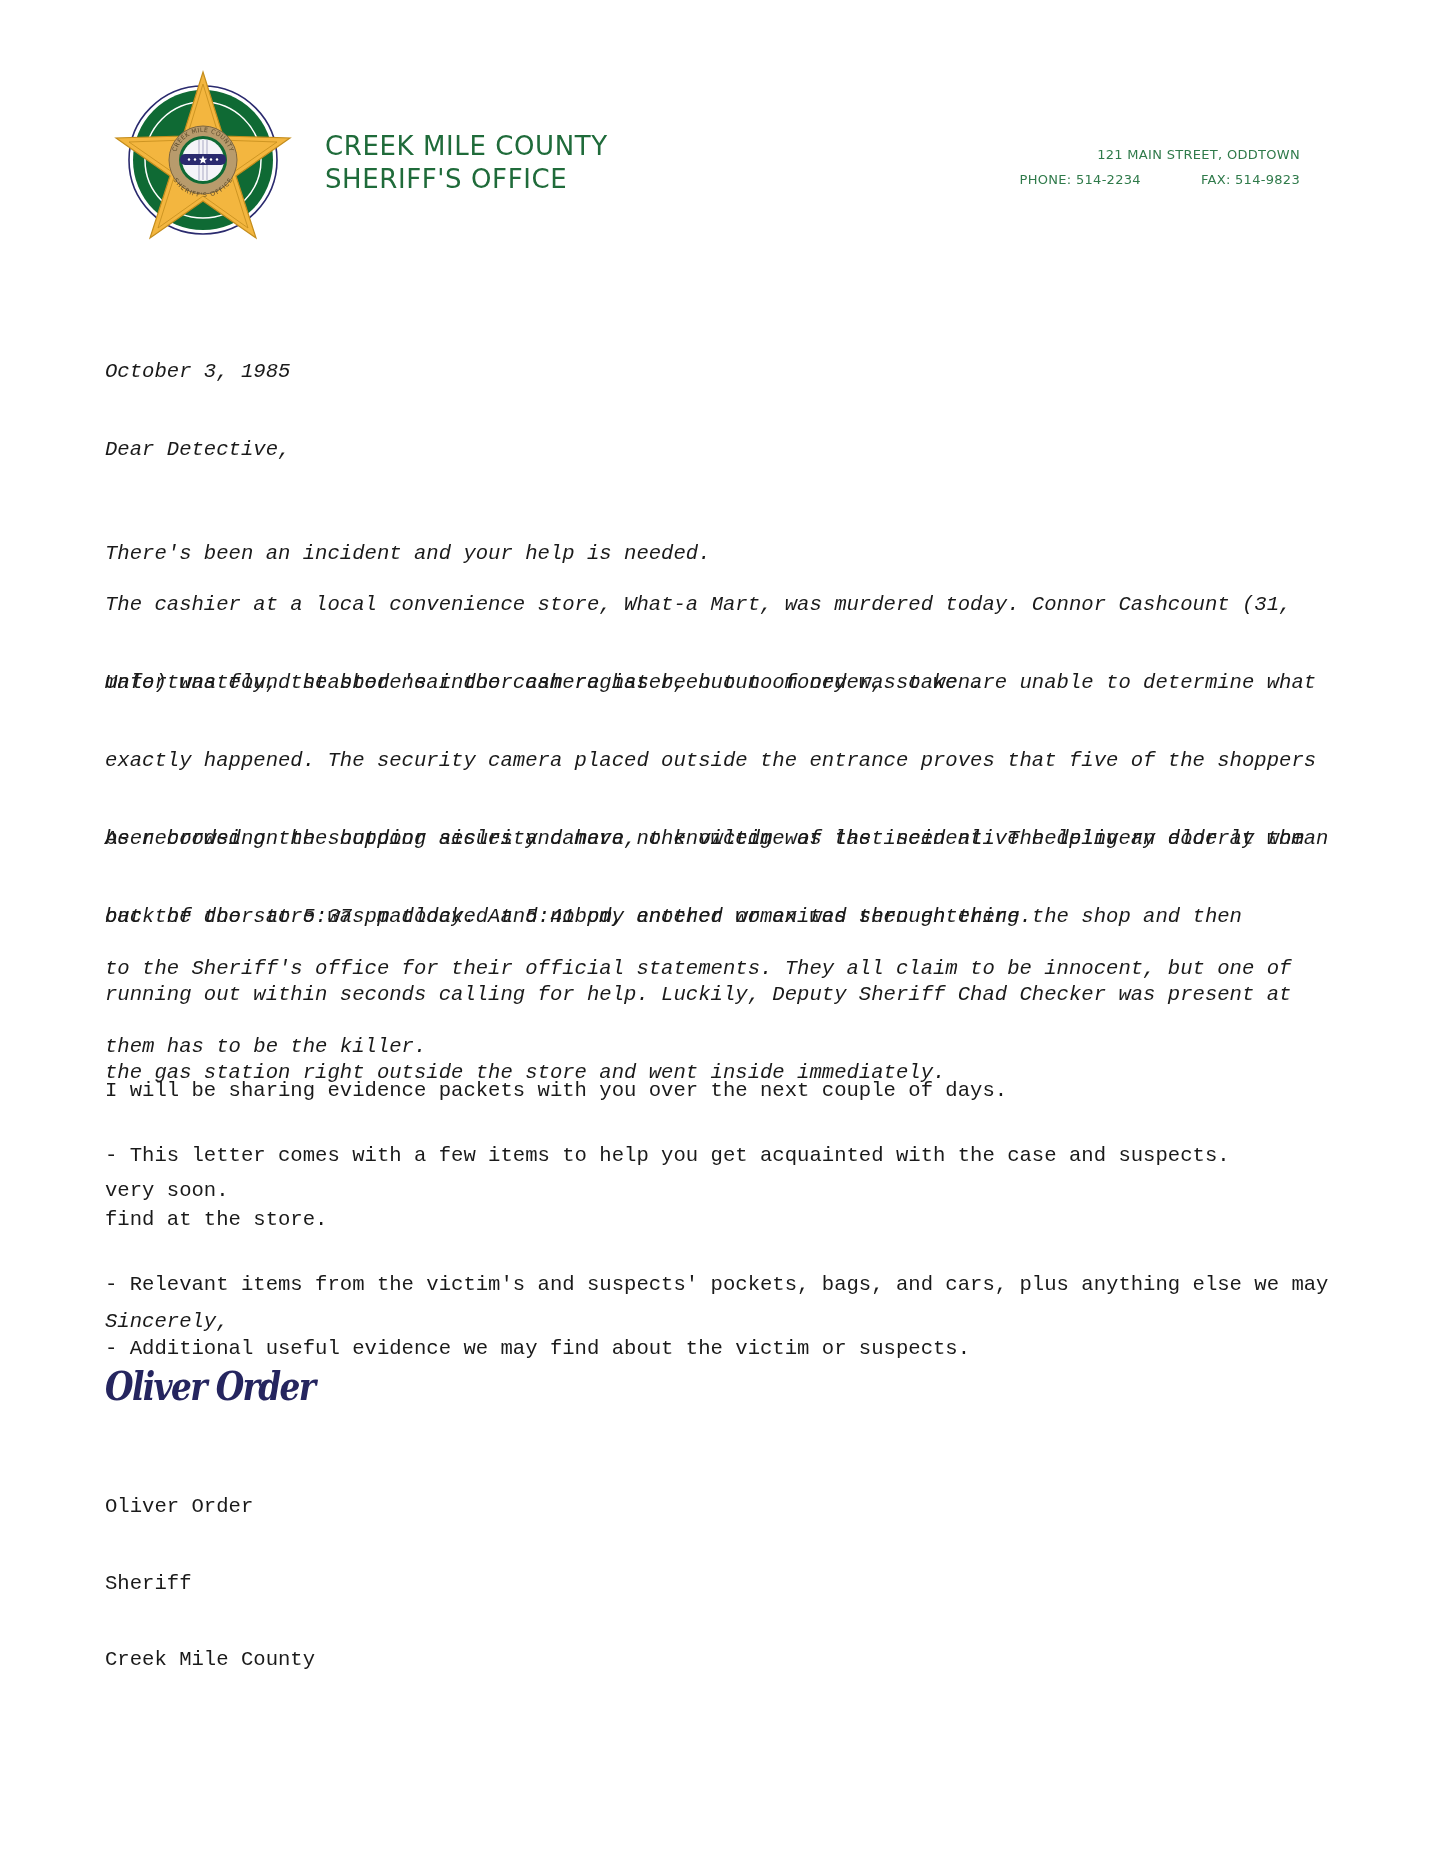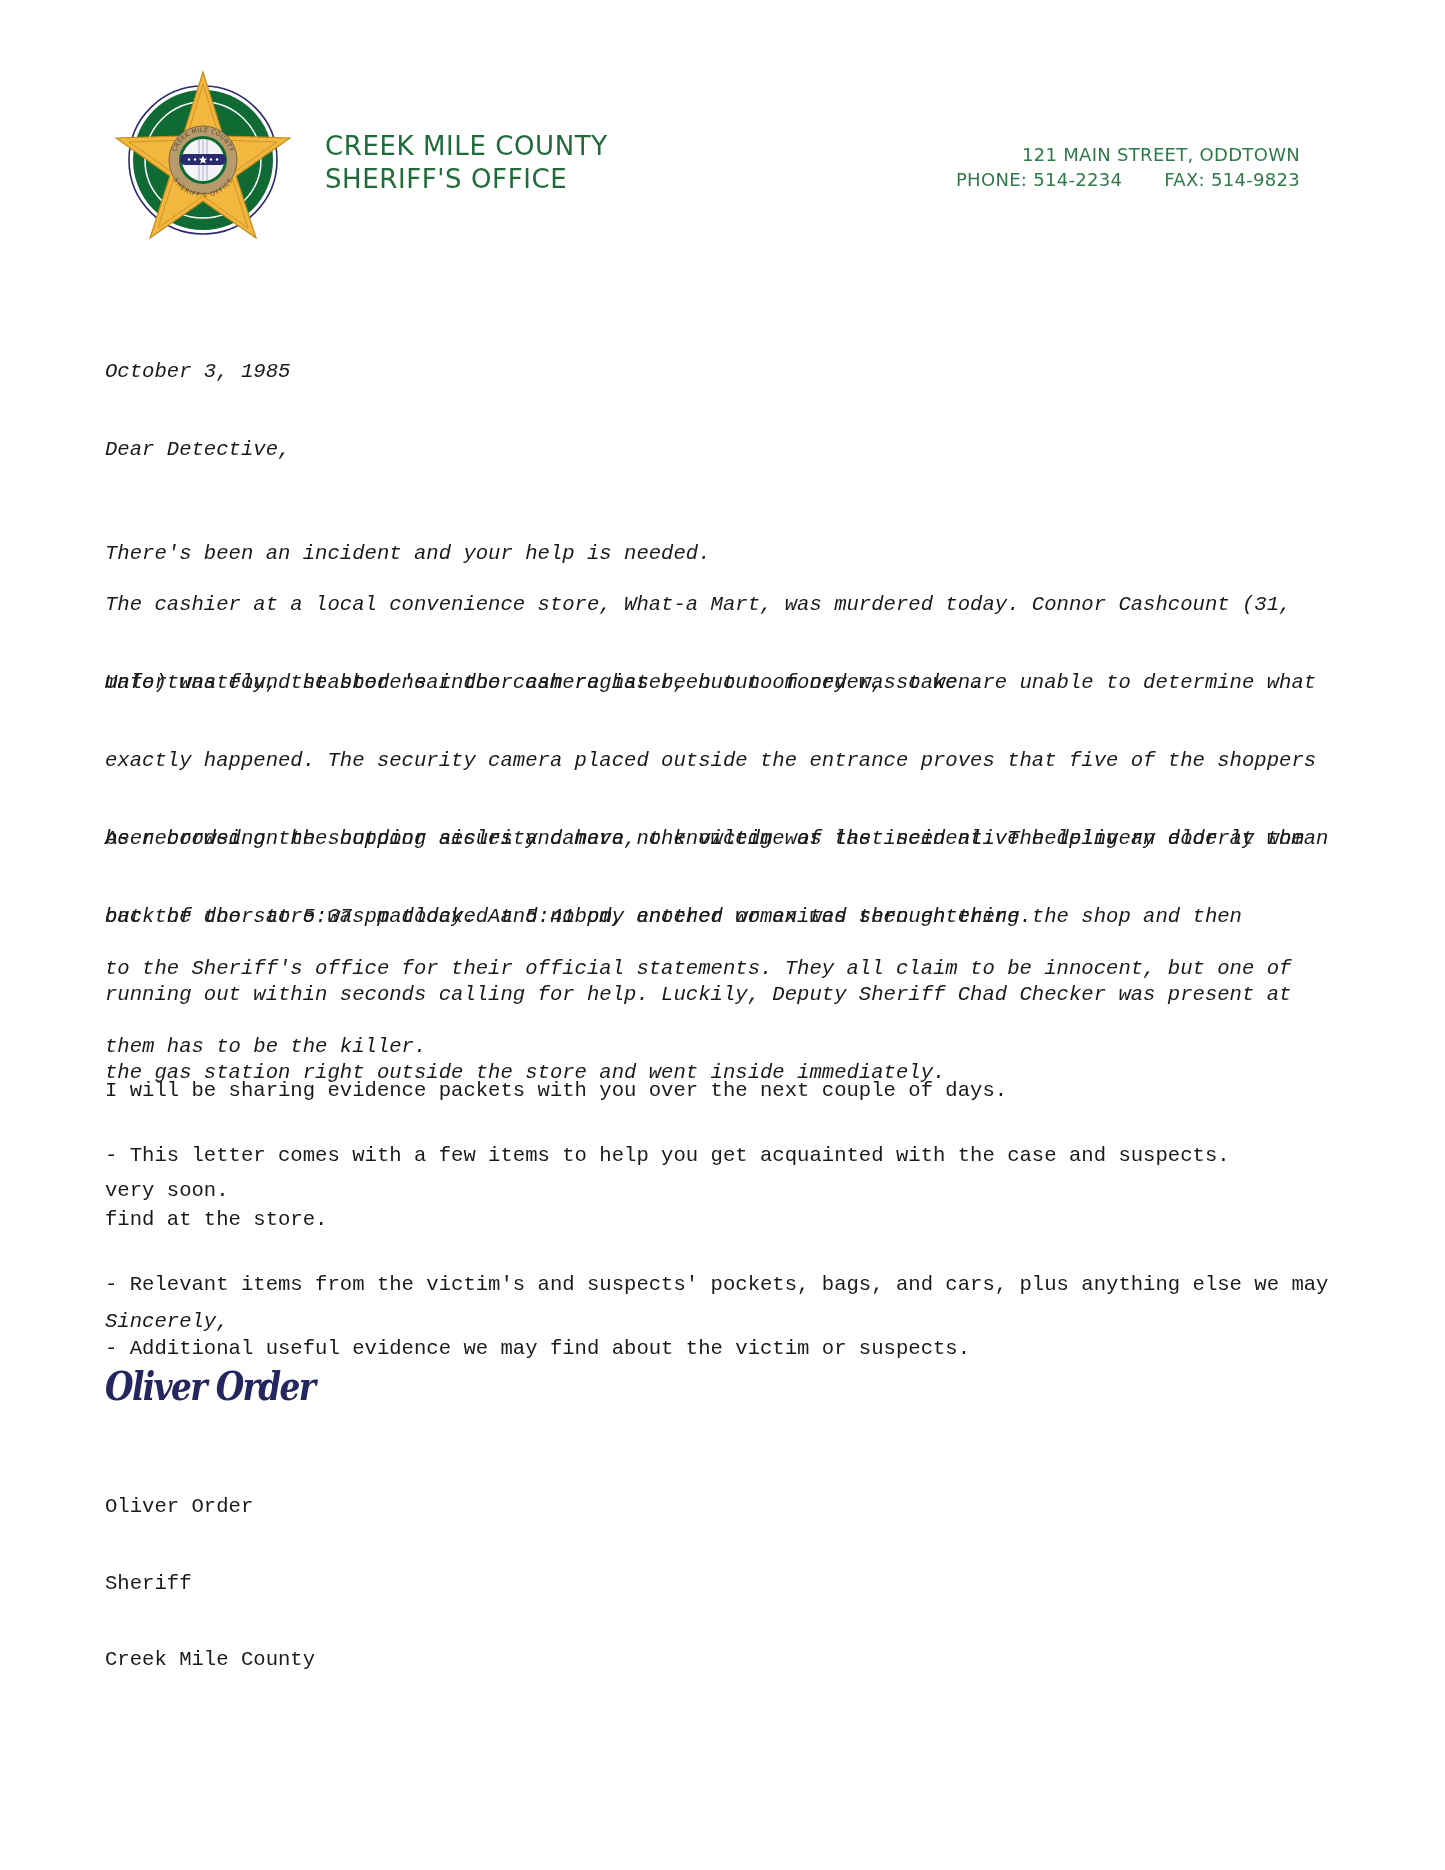--- a/index.html
+++ b/index.html
@@ -9,24 +9,24 @@
   .org-title {
     left: 325px; top: 130px;
     font-family: "DejaVu Sans", sans-serif;
     font-size: 26px; line-height: 33px; letter-spacing: 0.6px;
     color: #1f6b3a; font-weight: normal; margin: 0;
   }
   .org-title div { white-space: nowrap; }
   .contact {
     right: 145px; top: 142px; text-align: right;
     font-family: "DejaVu Sans", sans-serif;
-    font-size: 18px; line-height: 25px; letter-spacing: 0.3px;
+    font-size: 13px; line-height: 25px; letter-spacing: 0.3px;
     color: #2f7a4a;
   }
-  .contact .row2 span + span { margin-left: 42px; }
+  .contact .row2 span + span { margin-left: 60px; }
   .mono {
     font-family: "Liberation Mono", "DejaVu Sans Mono", monospace;
     font-size: 20.6px; color: #1a1a1a; white-space: pre;
   }
   .para { left: 105px; line-height: 26px; font-style: italic; }
   .list { left: 105px; line-height: 21.5px; }
   .sig {
     left: 105px; top: 1362px;
     font-family: "DejaVu Serif", serif; font-style: italic; font-weight: bold;
     font-size: 40px; color: #25255f; letter-spacing: -2px;

